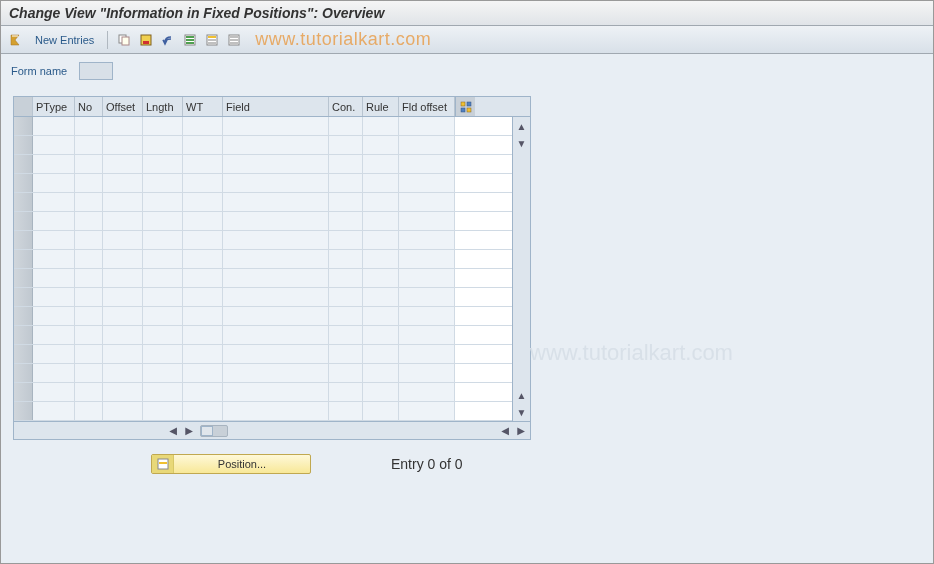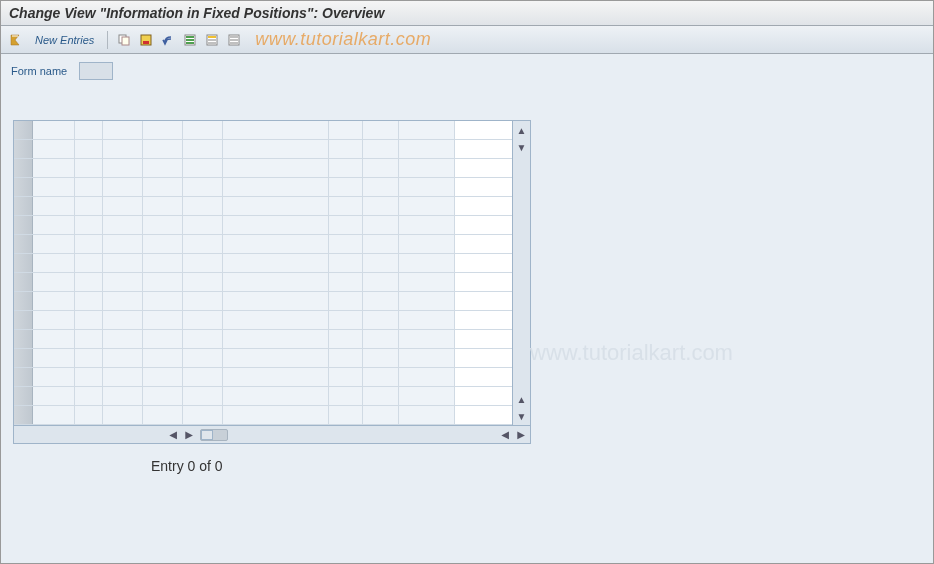--- a/index.html
+++ b/index.html
@@ -22,21 +22,20 @@
       color: #333;
     }
     .toolbar {
       background: linear-gradient(to bottom, #eef2f6, #d8e0e8);
       padding: 3px 6px;
       border-bottom: 1px solid #a0a8b0;
       display: flex;
       align-items: center;
       gap: 4px;
       height: 28px;
-      font-style: italic;
     }
     .tb-btn {
       width: 18px;
       height: 18px;
       display: inline-flex;
       align-items: center;
       justify-content: center;
       cursor: pointer;
       border-radius: 2px;
     }
@@ -61,21 +60,21 @@
       letter-spacing: 0.5px;
     }
     .content {
       padding: 8px 10px;
       background: #e8eef4;
     }
     .form-row {
       display: flex;
       align-items: center;
       gap: 12px;
-      margin-bottom: 40px;
+      margin-bottom: 16px;
     }
     .form-label {
       color: #2a5a8a;
       font-size: 11px;
     }
     .form-input {
       width: 34px;
       height: 18px;
       background: #d8e0e8;
       border: 1px solid #9fb4c9;
@@ -317,20 +316,40 @@
   <span class="watermark">www.tutorialkart.com</span>
 </div>
 
 <div class="content">
   <div class="form-row">
     <span class="form-label">Form name</span>
     <div class="form-input" value=""></div>
   </div>
 
   <div class="table-container">
+    <div class="table-header">
+      <div class="th th-sel"></div>
+      <div class="th th-ptype">PType</div>
+      <div class="th th-no">No</div>
+      <div class="th th-offset">Offset</div>
+      <div class="th th-lngth">Lngth</div>
+      <div class="th th-wt">WT</div>
+      <div class="th th-field">Field</div>
+      <div class="th th-con">Con.</div>
+      <div class="th th-rule">Rule</div>
+      <div class="th th-fldoff">Fld offset</div>
+      <div class="th-config">
+        <svg width="12" height="12" viewBox="0 0 12 12">
+            <rect x="1" y="1" width="4" height="4" fill="#f0c030" stroke="#806020" stroke-width="0.5"></rect>
+            <rect x="7" y="1" width="4" height="4" fill="#5080c0" stroke="#305080" stroke-width="0.5"></rect>
+            <rect x="1" y="7" width="4" height="4" fill="#5080c0" stroke="#305080" stroke-width="0.5"></rect>
+            <rect x="7" y="7" width="4" height="4" fill="#f0c030" stroke="#806020" stroke-width="0.5"></rect>
+          </svg>
+      </div>
+    </div>
     <div class="table-body">
       <div class="table-rows" id="table-rows">
           <div class="tr">
             <div class="td td-sel"></div>
             <div class="td td-ptype"></div>
             <div class="td td-no"></div>
             <div class="td td-offset"></div>
             <div class="td td-lngth"></div>
             <div class="td td-wt"></div>
             <div class="td td-field"></div>
@@ -539,17 +558,26 @@
           </div>
       </div>
       <div class="hscroll-right-group">
         <div class="hscroll-btn">◀</div>
         <div class="hscroll-btn">▶</div>
       </div>
     </div>
   </div>
 
   <div class="footer-row">
+    <div class="position-btn">
+      <div class="position-btn-icon">
+        <svg width="14" height="14" viewBox="0 0 14 14">
+            <rect x="2" y="2" width="10" height="10" fill="#fff" stroke="#888"></rect>
+            <rect x="3" y="5" width="8" height="2" fill="#f0c030"></rect>
+          </svg>
+      </div>
+      <div class="position-btn-text">Position...</div>
+    </div>
     <div class="entry-text">Entry 0 of 0</div>
   </div>
 
   <div class="watermark-bg">www.tutorialkart.com</div>
 </div>
 
 </body></html>

